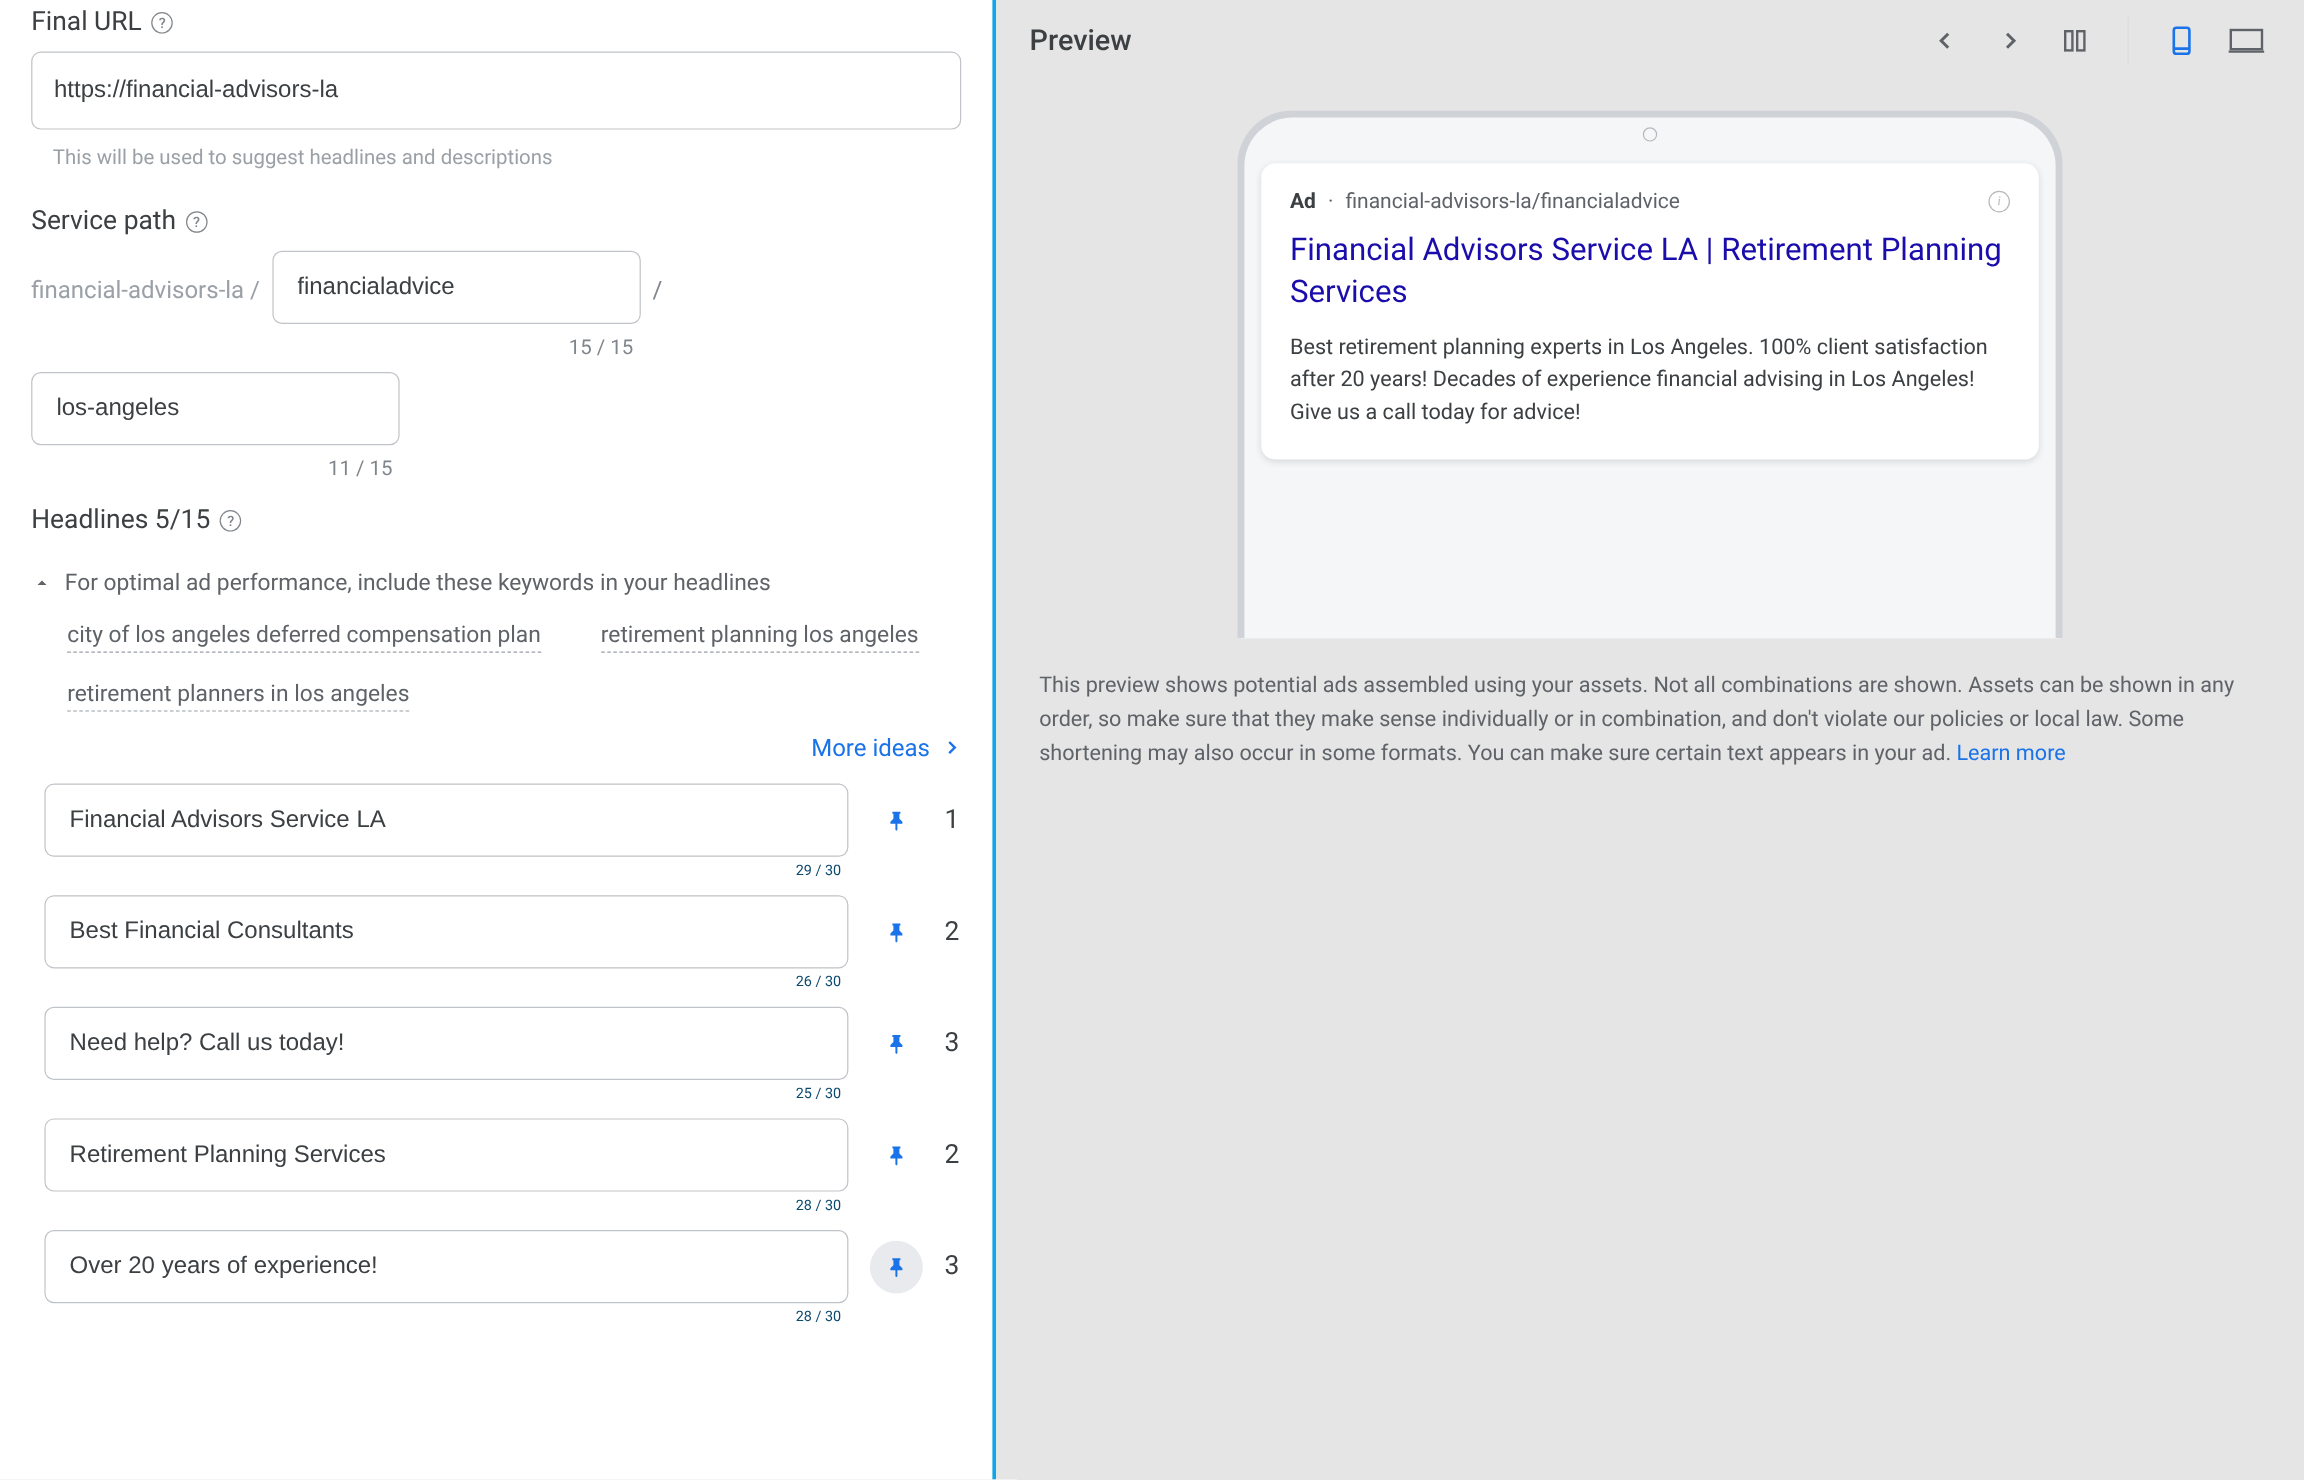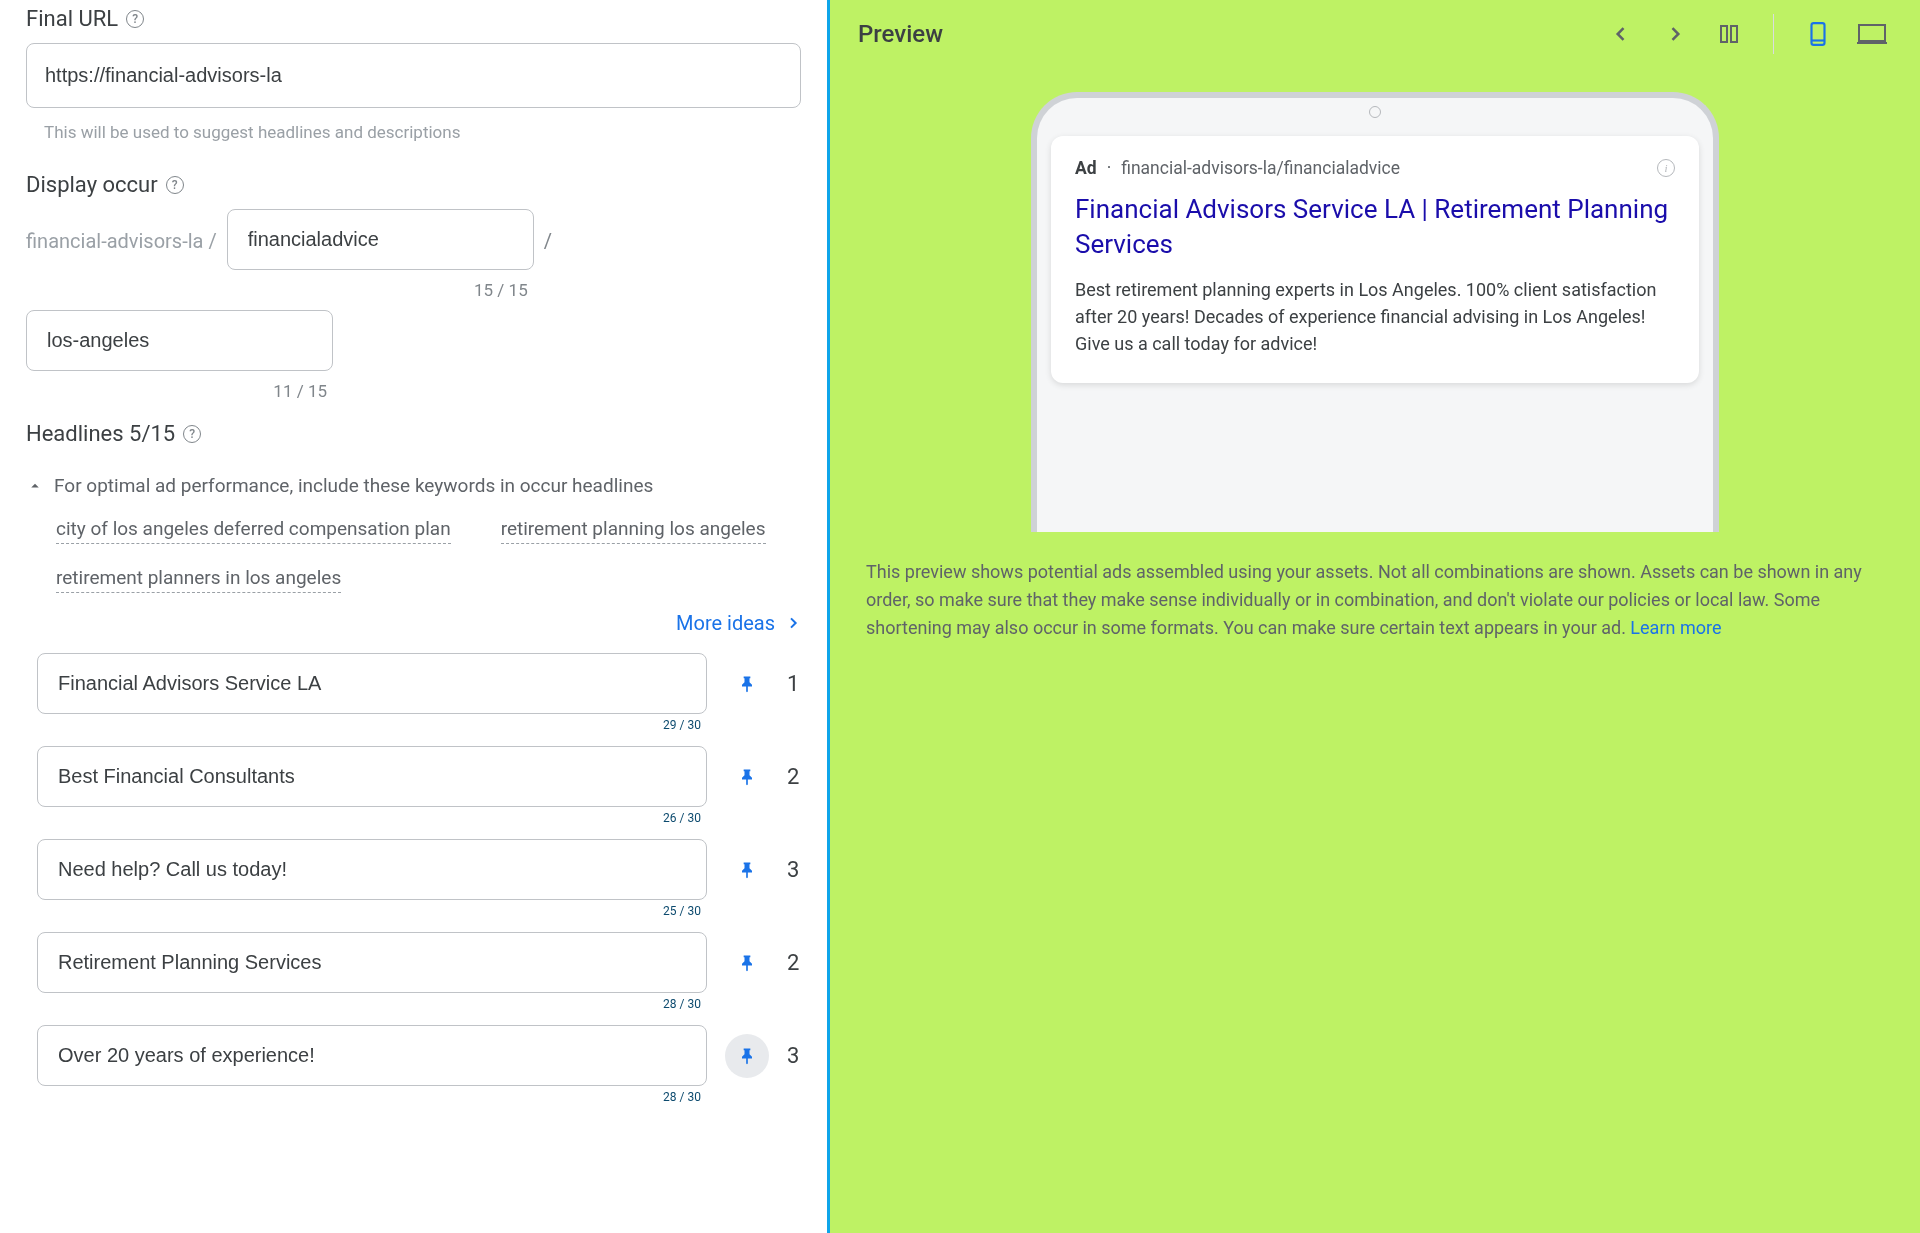--- a/index.html
+++ b/index.html
@@ -14,21 +14,21 @@
     overflow: hidden;
   }
   .left-panel {
     width: 830px;
     padding: 0 26px 20px 26px;
     overflow-y: auto;
     border-right: 3px solid #0ea5e9;
   }
   .right-panel {
     flex: 1;
-    background: #bef264;
+    background: #e5e5e5;
     display: flex;
     flex-direction: column;
   }
   .section-title {
     font-size: 22px;
     color: #3c4043;
     font-weight: 400;
     display: flex;
     align-items: center;
     gap: 8px;
@@ -303,21 +303,21 @@
 <div class="left-panel">
 
   <div class="section-title">
     <span>Final URL</span>
     <span class="help-icon">?</span>
   </div>
   <input class="url-input" value="https://financial-advisors-la" style="">
   <div class="helper-text">This will be used to suggest headlines and descriptions</div>
 
   <div class="section-title">
-    <span>Display occur</span>
+    <span>Service path</span>
     <span class="help-icon">?</span>
   </div>
   <div class="display-path-row">
     <div class="display-domain">financial-advisors-la /</div>
     <div class="path-box">
       <input class="path-input" value="financialadvice" style="">
       <div class="char-count">15 / 15</div>
     </div>
     <div class="slash">/</div>
     <div class="path-box">
@@ -328,21 +328,21 @@
 
   <div class="headlines-title">
     <span>Headlines 5/15</span>
     <span class="help-icon">?</span>
   </div>
 
   <div class="tip-row">
     <svg class="chevron" viewBox="0 0 24 24">
         <path fill="#5f6368" d="M7 14l5-5 5 5z"></path>
       </svg>
-    <span>For optimal ad performance, include these keywords in occur headlines</span>
+    <span>For optimal ad performance, include these keywords in your headlines</span>
   </div>
 
   <div class="keyword-list">
     <span class="keyword">city of los angeles deferred compensation plan</span>
     <span class="keyword">retirement planning los angeles</span>
     <span class="keyword">retirement planners in los angeles</span>
   </div>
 
   <div class="more-ideas">
     <a>

